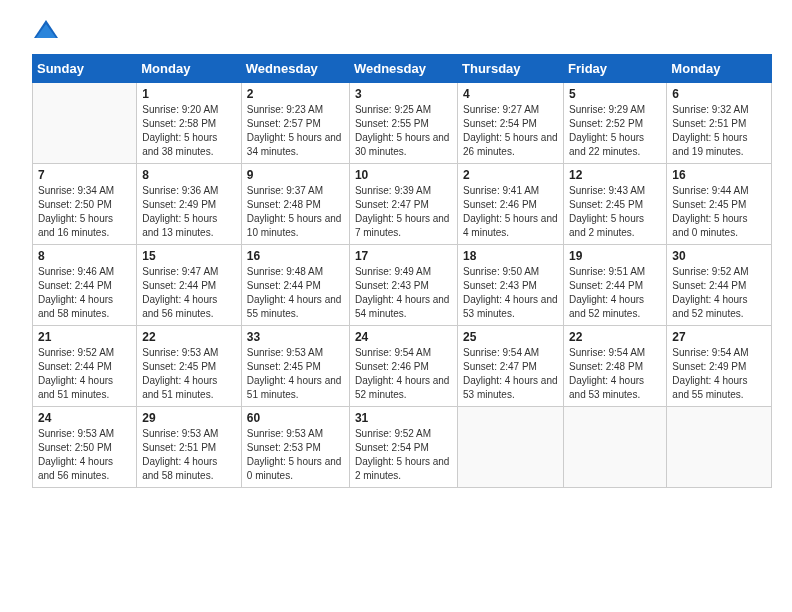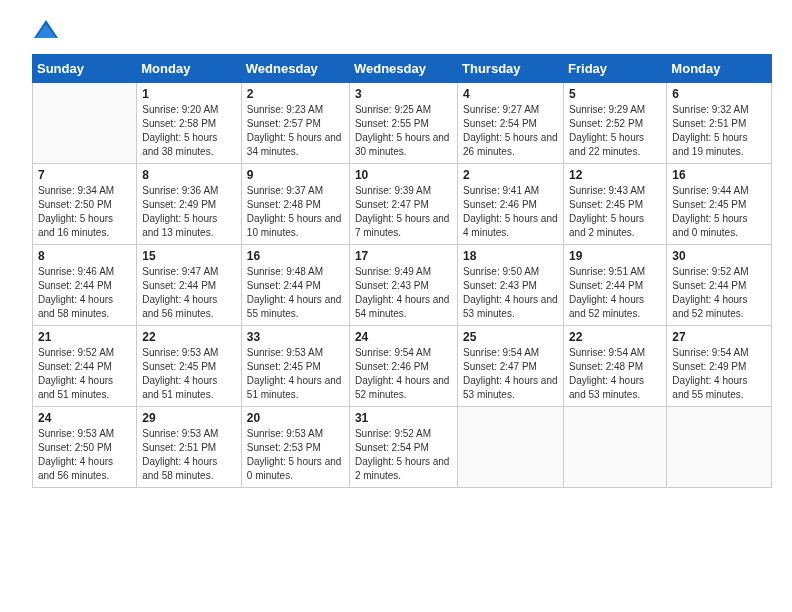--- a/index.html
+++ b/index.html
@@ -248,21 +248,21 @@
         <tr>
           <td>
             <span class="day-number">24</span>
             <div class="day-info">Sunrise: 9:53 AM<br>Sunset: 2:50 PM<br>Daylight: 4 hours and 56 minutes.</div>
           </td>
           <td>
             <span class="day-number">29</span>
             <div class="day-info">Sunrise: 9:53 AM<br>Sunset: 2:51 PM<br>Daylight: 4 hours and 58 minutes.</div>
           </td>
           <td>
-            <span class="day-number">20</span>
+            <span class="day-number">60</span>
             <div class="day-info">Sunrise: 9:53 AM<br>Sunset: 2:53 PM<br>Daylight: 5 hours and 0 minutes.</div>
           </td>
           <td>
             <span class="day-number">31</span>
             <div class="day-info">Sunrise: 9:52 AM<br>Sunset: 2:54 PM<br>Daylight: 5 hours and 2 minutes.</div>
           </td>
           <td class="empty"></td>
           <td class="empty"></td>
           <td class="empty"></td>
         </tr>

